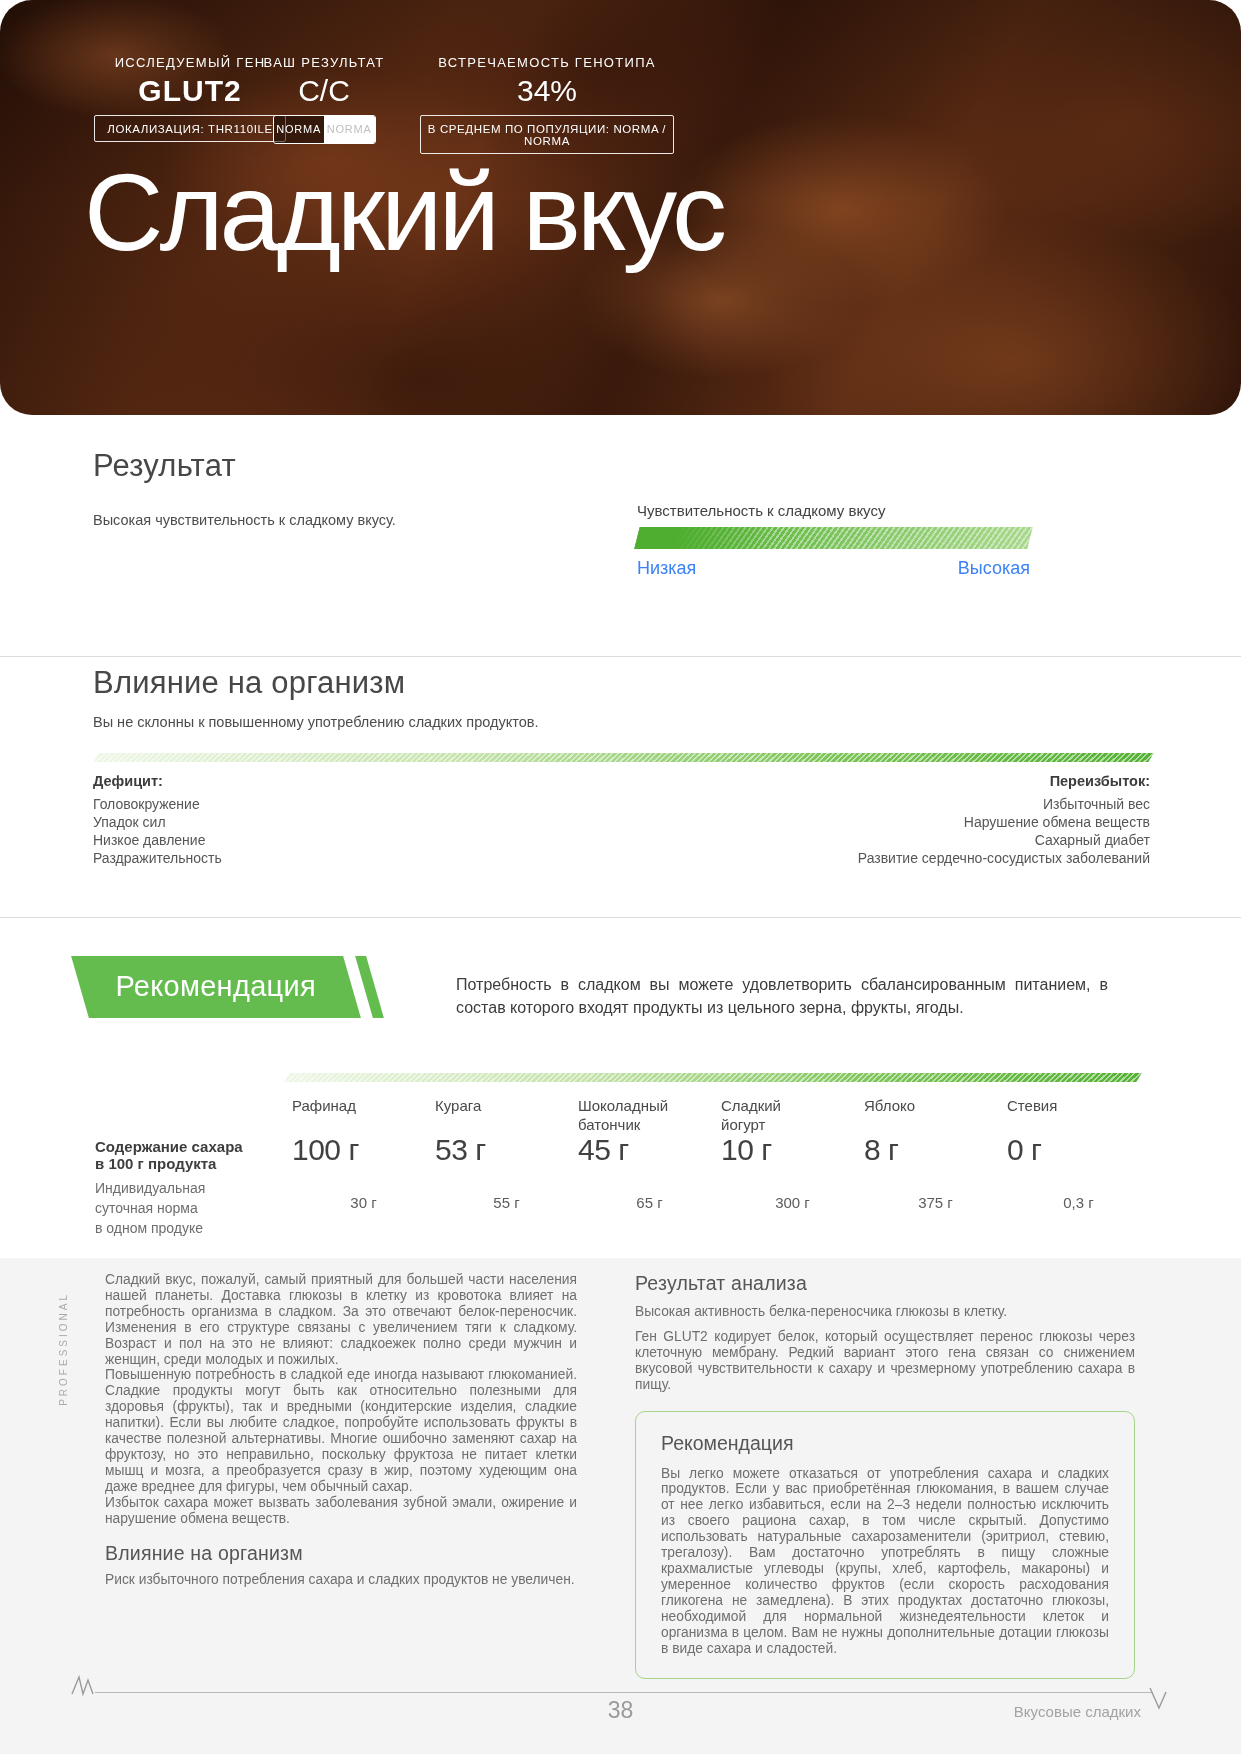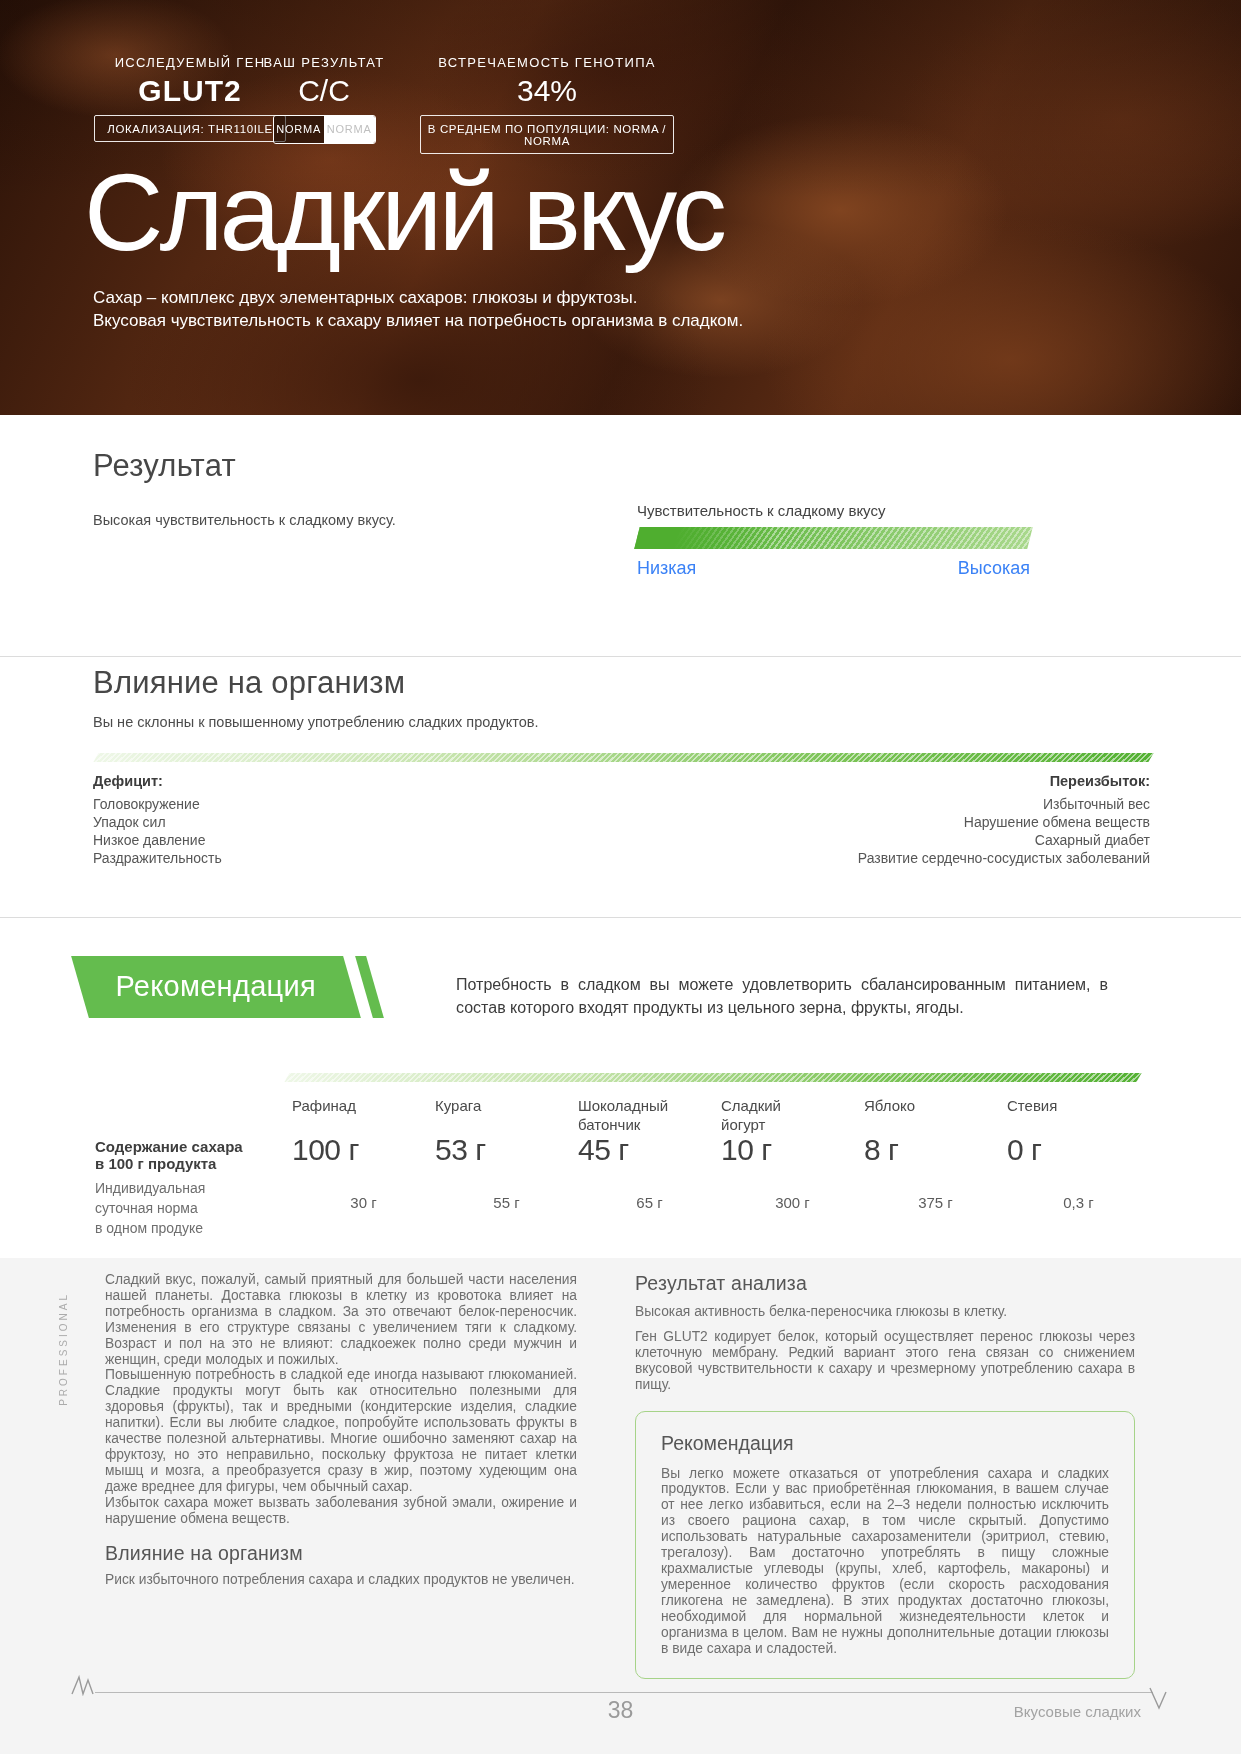--- a/index.html
+++ b/index.html
@@ -11,21 +11,21 @@
     background-image:
       linear-gradient(rgba(18,7,3,.30), rgba(18,7,3,0) 48%),
       radial-gradient(170px 90px at 115px 55px, rgba(150,80,40,.75), transparent 70%),
       radial-gradient(260px 140px at 330px 160px, rgba(125,60,28,.85), transparent 65%),
       radial-gradient(300px 170px at 620px 70px, rgba(70,30,14,.9), transparent 65%),
       radial-gradient(280px 160px at 840px 210px, rgba(140,75,35,.8), transparent 60%),
       radial-gradient(340px 200px at 1120px 120px, rgba(100,48,22,.9), transparent 65%),
       radial-gradient(380px 220px at 1010px 360px, rgba(122,62,28,.8), transparent 65%),
       radial-gradient(420px 240px at 420px 380px, rgba(58,25,11,.9), transparent 70%),
       radial-gradient(240px 130px at 720px 300px, rgba(158,88,44,.6), transparent 60%),
-      linear-gradient(115deg,#2a1208 0%,#512611 22%,#6b3317 38%,#3a1a0c 55%,#5c2c14 72%,#2e1409 100%);}
+      linear-gradient(115deg,#2a1208 0%,#512611 22%,#6b3317 38%,#3a1a0c 55%,#5c2c14 72%,#2e1409 100%); border-radius: 32px;}
   .hdr-group{position:absolute;top:55px;text-align:center;color:#fff;}
   .hdr-label{font-size:13px;letter-spacing:1.3px;}
   .hdr-value{font-size:30px;font-weight:700;letter-spacing:1px;margin-top:4px;}
   .hdr-value.thin{font-weight:400;letter-spacing:0;}
   .hdr-badge{margin-top:7px;border:1px solid rgba(255,255,255,.9);border-radius:2px;
              font-size:11.5px;letter-spacing:.6px;padding:7px 4px 6px;}
   .toggle{margin:7px auto 0;width:103px;height:29px;border:1px solid #fff;border-radius:3px;
           display:flex;overflow:hidden;box-sizing:border-box;}
   .toggle>div{flex:1;font-size:11px;letter-spacing:.8px;line-height:27px;}
   .toggle .on{background:rgba(15,7,4,.55);color:#fff;}
@@ -112,22 +112,20 @@
         <div class="on">NORMA</div>
         <div class="off">NORMA</div>
       </div>
     </div>
     <div class="hdr-group" style="left:420px;width:254px;">
       <div class="hdr-label">ВСТРЕЧАЕМОСТЬ ГЕНОТИПА</div>
       <div class="hdr-value thin">34%</div>
       <div class="hdr-badge">В СРЕДНЕМ ПО ПОПУЛЯЦИИ: NORMA / NORMA</div>
     </div>
     <div class="hero-title">Сладкий вкус</div>
-    <div class="hero-sub">Сахар – комплекс двух элементарных сахаров: глюкозы и фруктозы.
-Вкусовая чувствительность к сахару влияет на потребность организма в сладком.</div>
   </div>
 
   <div class="sec-heading" style="left:93px;top:448px;">Результат</div>
   <div class="plain-text" style="left:93px;top:512px;">Высокая чувствительность к сладкому вкусу.</div>
   <div class="scale-label">Чувствительность к сладкому вкусу</div>
   <div class="scale-bar"></div>
   <div class="scale-ends">
     <span>Низкая</span>
     <span>Высокая</span>
   </div>

